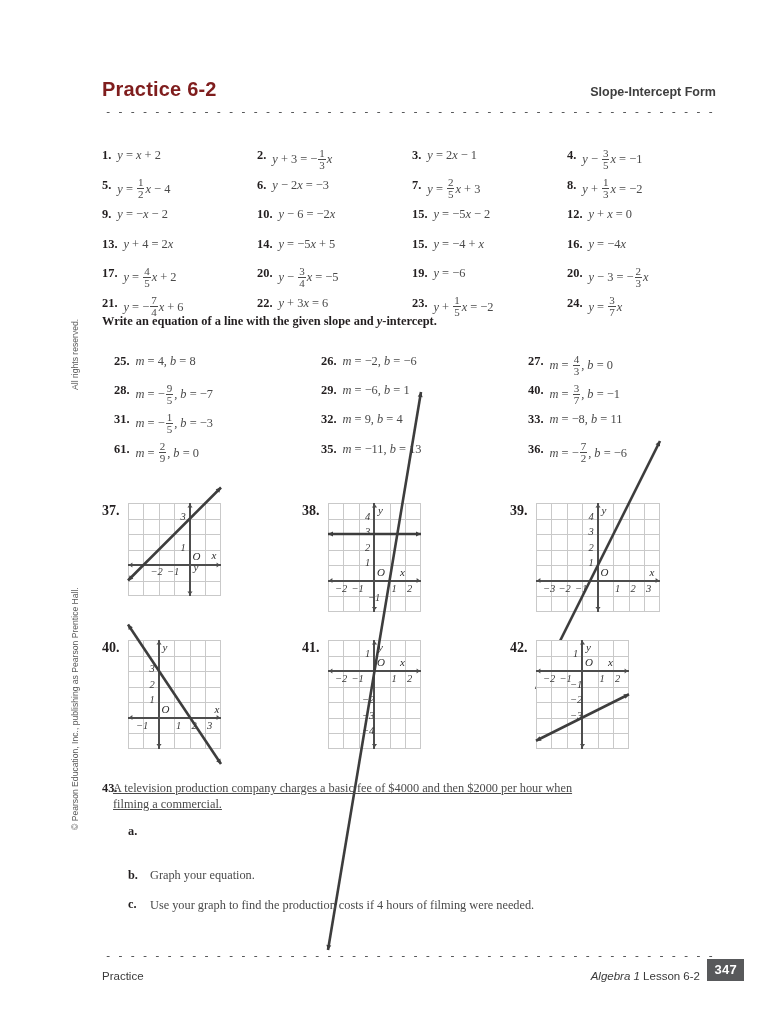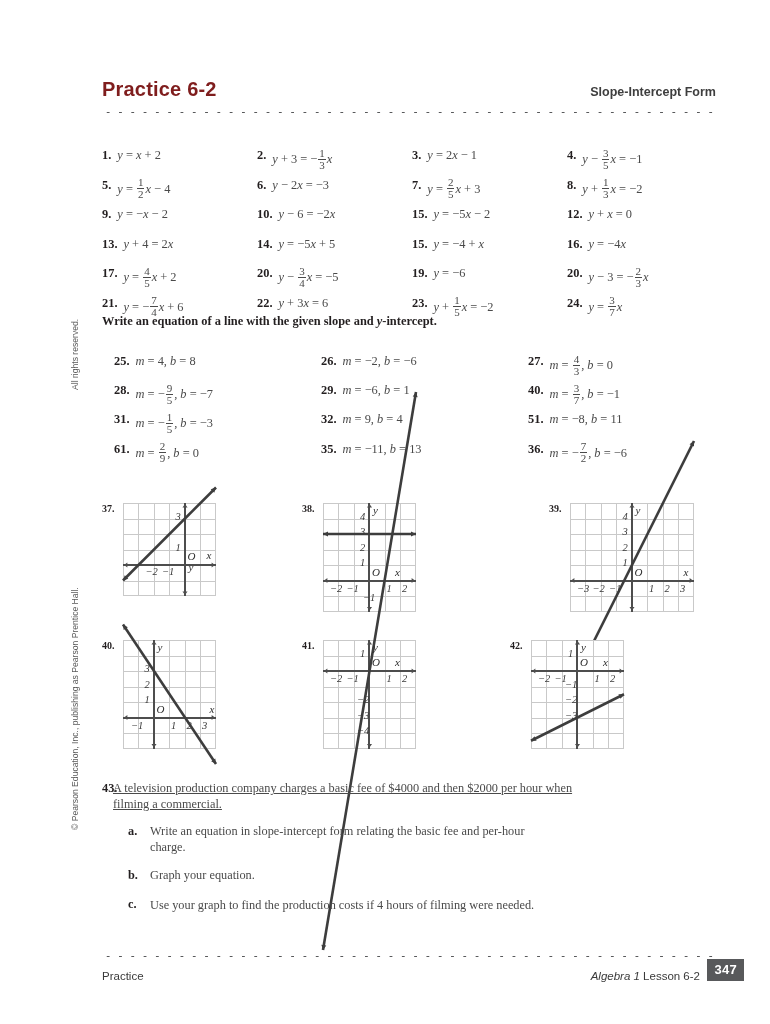--- a/index.html
+++ b/index.html
@@ -54,21 +54,21 @@
 
   
   .frac{display:inline-flex;flex-direction:column;align-items:center;
         vertical-align:middle;line-height:1;margin:0 1px;
         position:relative;top:-0.5px;font-size:11px;}
   .frac .nu{padding:0 1px;}
   .frac .de{padding:0 1px;border-top:1px solid #4a4a4a;}
 
   
   .gwrap{position:absolute;display:flex;align-items:flex-start;}
-  .gnum{font-weight:bold;font-size:10px;margin-right:8px;padding-top:0px;}
+  .gnum{font-weight:bold;font-size:14px;margin-right:8px;padding-top:0px;}
   .graph{position:relative;background:#fff;}
   .gridbox{position:absolute;left:0;top:0;right:0;bottom:0;
            border:1px solid #c9c9c9;box-sizing:border-box;}
   .vline{position:absolute;top:0;bottom:0;width:1px;background:#c9c9c9;}
   .hline{position:absolute;left:0;right:0;height:1px;background:#c9c9c9;}
   .axis-v{position:absolute;top:0;bottom:0;width:2px;background:#4d4d4d;}
   .axis-h{position:absolute;left:0;right:0;height:2px;background:#4d4d4d;}
   .tick{position:absolute;font-size:10.5px;font-style:italic;color:#3a3a3a;
         font-family:"Liberation Serif",serif;}
   .axlabel{position:absolute;font-size:11px;font-style:italic;color:#2e2e2e;}
@@ -287,21 +287,21 @@
         <span class="body"><i class="v">m</i>&nbsp;=&nbsp;−<span class="frac">
             <span class="nu">1</span>
             <span class="de">5</span>
           </span>,&nbsp;<i class="v">b</i>&nbsp;=&nbsp;−3</span>
       </div>
       <div class="item">
         <span class="num">32.</span>
         <span class="body"><i class="v">m</i>&nbsp;=&nbsp;9,&nbsp;<i class="v">b</i>&nbsp;=&nbsp;4</span>
       </div>
       <div class="item">
-        <span class="num">51.</span>
+        <span class="num">33.</span>
         <span class="body"><i class="v">m</i>&nbsp;=&nbsp;−8,&nbsp;<i class="v">b</i>&nbsp;=&nbsp;11</span>
       </div>
       <div class="item">
         <span class="num">61.</span>
         <span class="body"><i class="v">m</i>&nbsp;=&nbsp;<span class="frac">
             <span class="nu">2</span>
             <span class="de">9</span>
           </span>,&nbsp;<i class="v">b</i>&nbsp;=&nbsp;0</span>
       </div>
       <div class="item">
@@ -383,21 +383,21 @@
         <div class="tick" style="left: 37.5px; top: 54px;">1</div>
         <div class="tick" style="left: 37.5px; top: 38.5px;">2</div>
         <div class="tick" style="left: 37.5px; top: 23px;">3</div>
         <div class="tick" style="left: 37.5px; top: 7.5px;">4</div>
         <div class="tick" style="left: 40.5px; top: 89px;">−1</div>
         <div class="olabel" style="left: 49.5px; top: 62.5px;">O</div>
         <div class="axlabel" style="left: 72.5px; top: 62.5px;">x</div>
         <div class="axlabel" style="left: 50.5px; top: 1px;">y</div>
       </div>
   </div>
-  <div class="gwrap" style="left:510px;top:503px;margin-left:39px;">
+  <div class="gwrap" style="left:510px;top:503px;">
     <div class="gnum">39.</div>
     <div class="graph" id="g39" style="width: 124px; height: 108.5px;">
         <div class="gridbox"></div>
         <div class="vline" style="left: 15.5px;"></div>
         <div class="vline" style="left: 31px;"></div>
         <div class="vline" style="left: 46.5px;"></div>
         <div class="vline" style="left: 62px;"></div>
         <div class="vline" style="left: 77.5px;"></div>
         <div class="vline" style="left: 93px;"></div>
         <div class="vline" style="left: 108.5px;"></div>
@@ -544,21 +544,20 @@
         <div class="olabel" style="left: 49.5px; top: 16px;">O</div>
         <div class="axlabel" style="left: 72.5px; top: 16px;">x</div>
         <div class="axlabel" style="left: 50.5px; top: 1px;">y</div>
       </div>
   </div>
 
   <div class="wp-num" style="top:781px;">43.</div>
   <div class="wp" style="left:113px;top:781px;text-decoration:underline;">A television production company charges a basic fee of $4000 and then $2000 per hour when filming a commercial.</div>
 
   <div class="wp-sub-l" style="left:128px;top:824px;">a.</div>
-  <div class="wp-sub" style="left:150px;top:824px;">Write an equation in slope-intercept form relating the basic fee and per-hour charge.</div>
 
   <div class="wp-sub-l" style="left:128px;top:868px;">b.</div>
   <div class="wp-sub" style="left:150px;top:868px;font-family:Liberation Serif, serif;">Graph your equation.</div>
 
   <div class="wp-sub-l" style="left:128px;top:897px;">c.</div>
   <div class="wp-sub" style="left:150px;top:898px;">Use your graph to find the production costs if 4 hours of filming were needed.</div>
 
   <div class="dots dots-bottom"></div>
   <div class="foot-left">Practice</div>
   <div class="foot-right">

